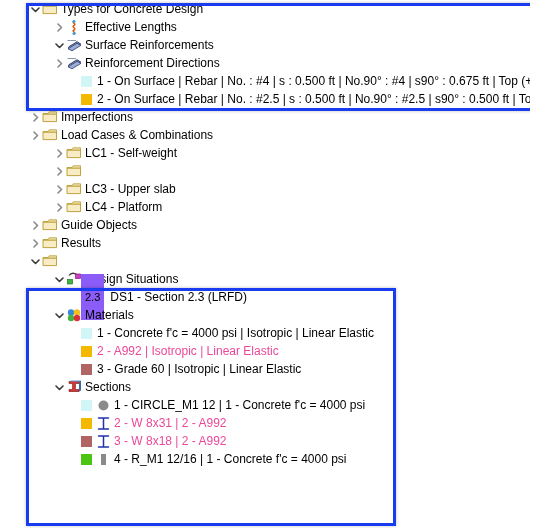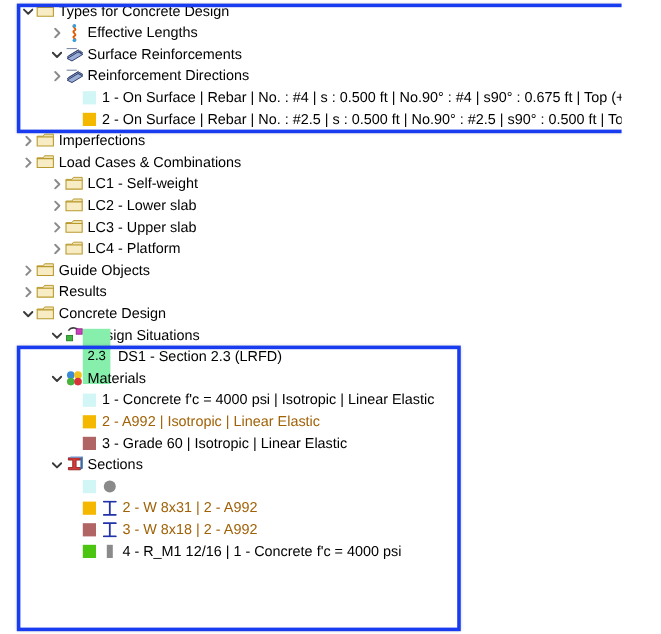--- a/index.html
+++ b/index.html
@@ -55,42 +55,42 @@
     margin-right: 3px;
   }
   .icon svg { display: block; }
 
   .label {
     display: inline-block;
     white-space: nowrap;
     font-size: 12px;
     letter-spacing: 0px;
   }
-  .label.red { color: #a16207; }
+  .label.red { color: #ec4899; }
 
   .sw {
     width: 11px;
     min-width: 11px;
     height: 11px;
     display: inline-block;
     margin-right: 5px;
   }
 
   .shape {
     width: 13px;
     min-width: 13px;
     height: 14px;
     display: inline-flex;
     align-items: center;
     justify-content: center;
     margin-right: 4px;
   }
 
   .badge {
-    background: #86efac;
+    background: #8b5cf6;
     color: #000;
     font-size: 11px;
     padding: 16px 4px;
     height: 14px;
     line-height: 14px;
     display: inline-block;
     margin-right: 6px;
   }
 
   
@@ -103,21 +103,21 @@
     border: 3px solid #1a3cf0;
     box-sizing: border-box;
     pointer-events: none;
     box-shadow: 0 0 3px rgba(0,0,0,0.25);
   }
   #hl-1 { left: 14px; top: 3px; width: 532px; height: 108px; }
   #hl-2 { left: 14px; top: 288px; width: 370px; height: 238px; }
 
   .clip {
     position: absolute;
-    left: 0; top: 0;
+    left: 12px; top: 0;
     width: 518px; height: 528px;
     overflow: hidden;
   }
 </style>
 </head>
 <body>
 
 <div class="clip">
   <div id="tree">
       <div class="row ind0">
@@ -242,21 +242,20 @@
           <svg width="9" height="9" viewBox="0 0 9 9">
             <path d="M3 1 L6.5 4.5 L3 8" fill="none" stroke="#8a8a8a" stroke-width="1.6" stroke-linecap="round" stroke-linejoin="round"></path>
           </svg>
         </span>
         <span class="icon">
           <svg width="16" height="14" viewBox="0 0 16 14">
             <path d="M1 3.5 L6 3.5 L7.2 1.8 L14.5 1.8 L14.5 4.4 L1 4.4 Z" fill="#f0e2b0" stroke="#b99a2e" stroke-width="0.8"></path>
             <path d="M1 4.2 L14.5 4.2 L14.5 11.6 L1 11.6 Z" fill="#f7ecc4" stroke="#b99a2e" stroke-width="0.9"></path>
           </svg>
         </span>
-        <span class="label">LC2 - Lower slab</span>
       </div>
       <div class="row ind1">
         <span class="twisty">
           <svg width="9" height="9" viewBox="0 0 9 9">
             <path d="M3 1 L6.5 4.5 L3 8" fill="none" stroke="#8a8a8a" stroke-width="1.6" stroke-linecap="round" stroke-linejoin="round"></path>
           </svg>
         </span>
         <span class="icon">
           <svg width="16" height="14" viewBox="0 0 16 14">
             <path d="M1 3.5 L6 3.5 L7.2 1.8 L14.5 1.8 L14.5 4.4 L1 4.4 Z" fill="#f0e2b0" stroke="#b99a2e" stroke-width="0.8"></path>
@@ -312,21 +311,20 @@
           <svg width="9" height="9" viewBox="0 0 9 9">
             <path d="M1 3 L4.5 6.5 L8 3" fill="none" stroke="#3a3a3a" stroke-width="1.6" stroke-linecap="round" stroke-linejoin="round"></path>
           </svg>
         </span>
         <span class="icon">
           <svg width="16" height="14" viewBox="0 0 16 14">
             <path d="M1 3.5 L6 3.5 L7.2 1.8 L14.5 1.8 L14.5 4.4 L1 4.4 Z" fill="#f0e2b0" stroke="#b99a2e" stroke-width="0.8"></path>
             <path d="M1 4.2 L14.5 4.2 L14.5 11.6 L1 11.6 Z" fill="#f7ecc4" stroke="#b99a2e" stroke-width="0.9"></path>
           </svg>
         </span>
-        <span class="label">Concrete Design</span>
       </div>
       <div class="row ind1">
         <span class="twisty">
           <svg width="9" height="9" viewBox="0 0 9 9">
             <path d="M1 3 L4.5 6.5 L8 3" fill="none" stroke="#3a3a3a" stroke-width="1.6" stroke-linecap="round" stroke-linejoin="round"></path>
           </svg>
         </span>
         <span class="icon">
           <svg width="16" height="14" viewBox="0 0 16 14">
             <path d="M3 3.5 A5 5 0 0 1 12 5" fill="none" stroke="#3a3a3a" stroke-width="1.3"></path>
@@ -389,20 +387,21 @@
         <span class="label">Sections</span>
       </div>
       <div class="row ind2">
         <span class="twisty empty"></span>
         <span class="sw" style="background: rgb(210, 245, 245);"></span>
         <span class="shape">
           <svg width="13" height="13" viewBox="0 0 13 13">
             <circle cx="6.5" cy="6.5" r="5" fill="#8a8a8a"></circle>
           </svg>
         </span>
+        <span class="label">1 - CIRCLE_M1 12 | 1 - Concrete f'c = 4000 psi</span>
       </div>
       <div class="row ind2">
         <span class="twisty empty"></span>
         <span class="sw" style="background: rgb(245, 184, 0);"></span>
         <span class="shape">
           <svg width="13" height="13" viewBox="0 0 13 13">
             <path d="M1.5 1 L11.5 1 M6.5 1 L6.5 12 M1.5 12 L11.5 12" stroke="#2233aa" stroke-width="1.5" fill="none" stroke-linecap="round"></path>
           </svg>
         </span>
         <span class="label red">2 - W 8x31 | 2 - A992</span>

